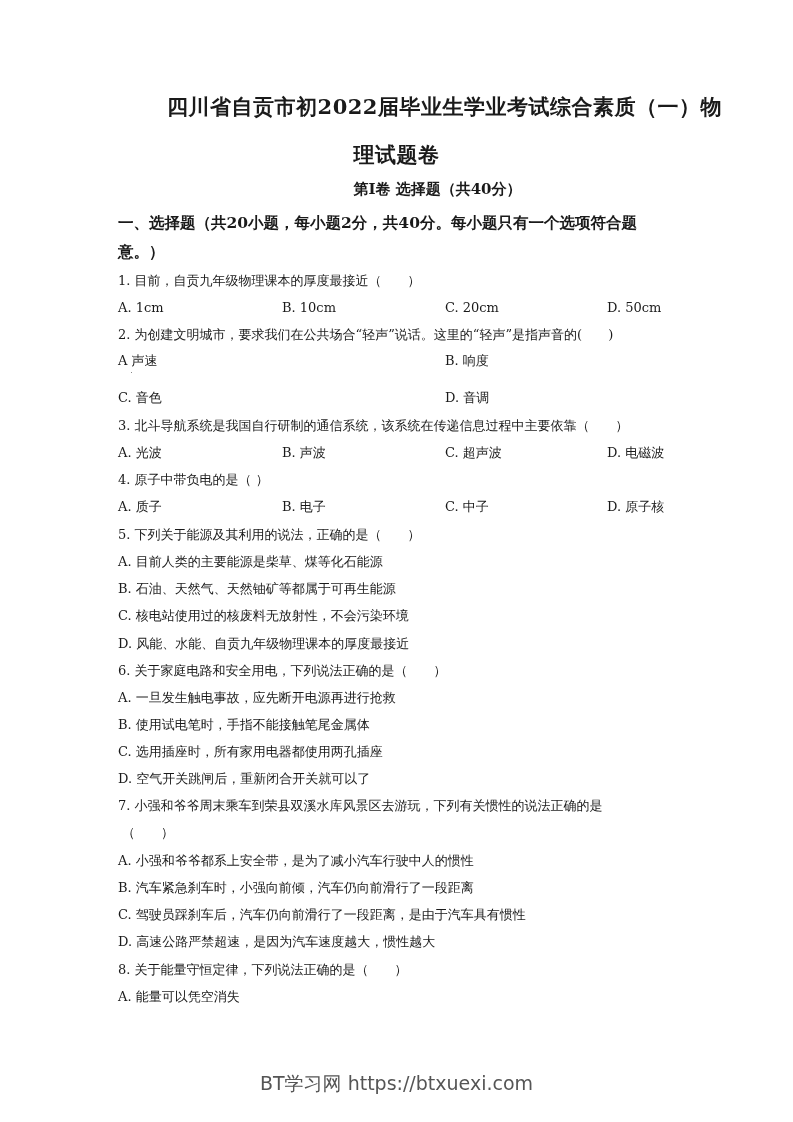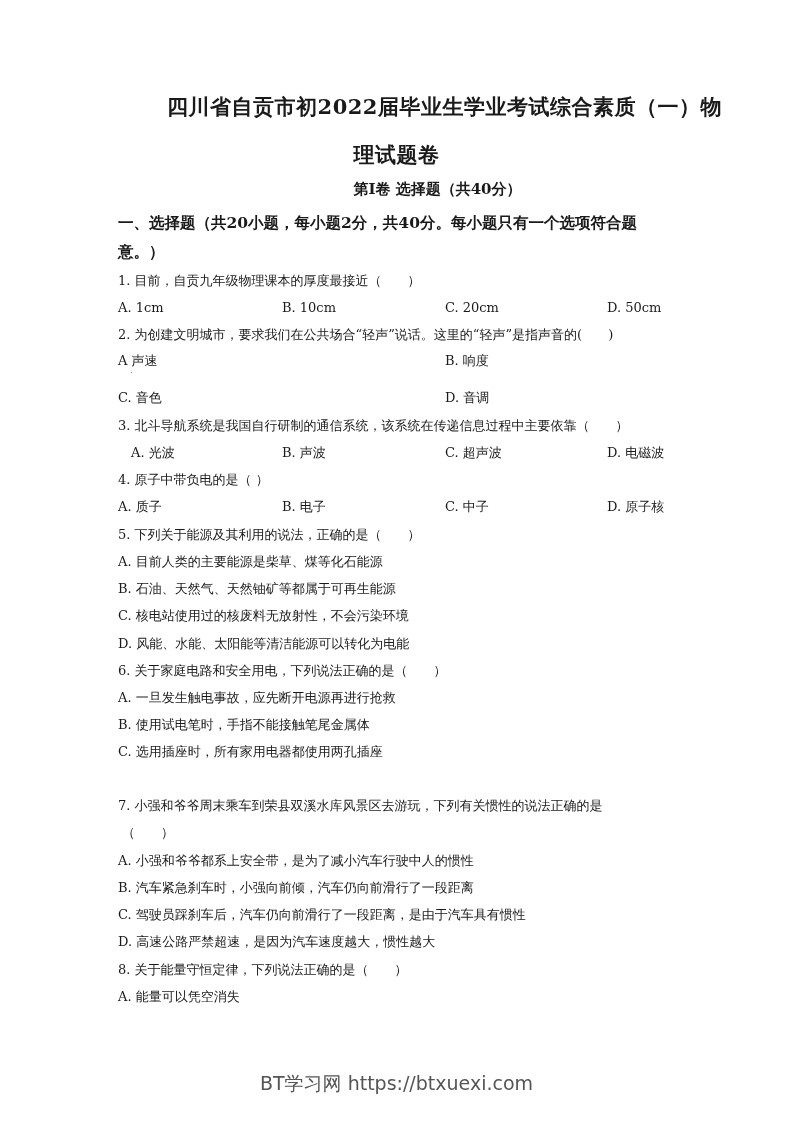--- a/index.html
+++ b/index.html
@@ -39,41 +39,42 @@
   <div class="line" style="top:300px;left:607px">D. 50cm</div>
 
   <div class="line q" style="top:326px">2. 为创建文明城市，要求我们在公共场合“轻声”说话。这里的“轻声”是指声音的(　　)</div>
   <div class="line" style="top:352px;left:118px">A  声速</div>
   <div class="line" style="top:352px;left:445px">B. 响度</div>
   <div class="dot"></div>
   <div class="line" style="top:389px;left:118px">C. 音色</div>
   <div class="line" style="top:389px;left:445px">D. 音调</div>
 
   <div class="line q" style="top:417px">3. 北斗导航系统是我国自行研制的通信系统，该系统在传递信息过程中主要依靠（　　）</div>
-  <div class="line" style="top:444px;left:131px">A.  光波</div>
+  <div class="line" style="top:444px;left:118px">A.  光波</div>
   <div class="line" style="top:444px;left:282px">B.  声波</div>
   <div class="line" style="top:444px;left:445px">C.  超声波</div>
   <div class="line" style="top:444px;left:607px">D.  电磁波</div>
 
   <div class="line q" style="top:471px">4. 原子中带负电的是（ ）</div>
   <div class="line" style="top:498px;left:118px">A.  质子</div>
   <div class="line" style="top:498px;left:282px">B.  电子</div>
   <div class="line" style="top:498px;left:445px">C.  中子</div>
   <div class="line" style="top:498px;left:607px">D.  原子核</div>
 
   <div class="line q" style="top:526px">5. 下列关于能源及其利用的说法，正确的是（　　）</div>
   <div class="line q" style="top:553px">A. 目前人类的主要能源是柴草、煤等化石能源</div>
   <div class="line q" style="top:580px">B. 石油、天然气、天然铀矿等都属于可再生能源</div>
   <div class="line q" style="top:607px">C. 核电站使用过的核废料无放射性，不会污染环境</div>
-  <div class="line q" style="top:635px">D. 风能、水能、太阳能等清洁能源可以转化为电能</div>
+  <div class="line q" style="top:635px">D. 风能、水能、自贡九年级物理课本的厚度最接近</div>
 
   <div class="line q" style="top:662px">6. 关于家庭电路和安全用电，下列说法正确的是（　　）</div>
   <div class="line q" style="top:689px">A.  一旦发生触电事故，应先断开电源再进行抢救</div>
   <div class="line q" style="top:716px">B.  使用试电笔时，手指不能接触笔尾金属体</div>
   <div class="line q" style="top:743px">C.  选用插座时，所有家用电器都使用两孔插座</div>
+  <div class="line q" style="top:770px">D.  空气开关跳闸后，重新闭合开关就可以了</div>
 
   <div class="line q" style="top:797px">7. 小强和爷爷周末乘车到荣县双溪水库风景区去游玩，下列有关惯性的说法正确的是</div>
   <div class="line" style="top:824px;left:122px">（　　）</div>
   <div class="line q" style="top:852px">A.  小强和爷爷都系上安全带，是为了减小汽车行驶中人的惯性</div>
   <div class="line q" style="top:879px">B.  汽车紧急刹车时，小强向前倾，汽车仍向前滑行了一段距离</div>
   <div class="line q" style="top:906px">C.  驾驶员踩刹车后，汽车仍向前滑行了一段距离，是由于汽车具有惯性</div>
   <div class="line q" style="top:933px">D.  高速公路严禁超速，是因为汽车速度越大，惯性越大</div>
 
   <div class="line q" style="top:961px">8. 关于能量守恒定律，下列说法正确的是（　　）</div>
   <div class="line q" style="top:988px">A.  能量可以凭空消失</div>

